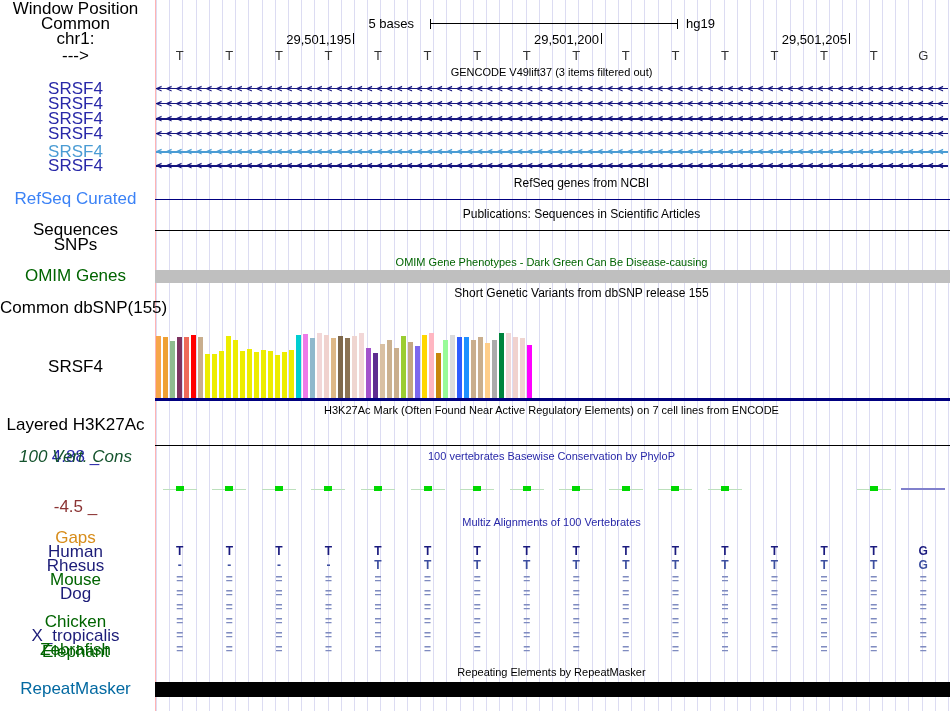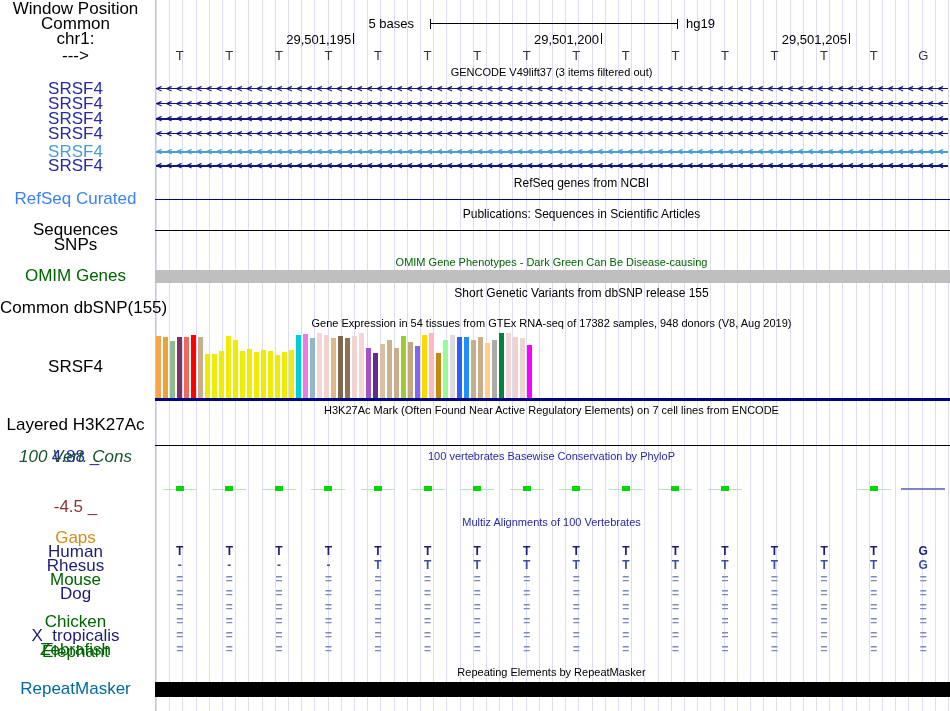--- a/index.html
+++ b/index.html
@@ -81,21 +81,20 @@
       <div class="seqcell" style="left: 799.094px; top: 49px;">T</div>
       <div class="seqcell" style="left: 848.656px; top: 49px;">T</div>
       <div class="seqcell" style="left: 898.219px; top: 49px;">G</div>
     </div>
 
   <div class="title t-gencode">GENCODE V49lift37 (3 items filtered out)</div>
   <div class="title t-refseq small">RefSeq genes from NCBI</div>
   <div class="title t-omim">OMIM Gene Phenotypes - Dark Green Can Be Disease-causing</div>
   <div class="title t-pubs small">Publications: Sequences in Scientific Articles</div>
   <div class="title t-dbsnp small">Short Genetic Variants from dbSNP release 155</div>
-  <div class="title t-gtex">Gene Expression in 54 tissues from GTEx RNA-seq of 17382 samples, 948 donors (V8, Aug 2019)</div>
   <div class="title t-h3k">H3K27Ac Mark (Often Found Near Active Regulatory Elements) on 7 cell lines from ENCODE</div>
   <div class="title t-phylop">100 vertebrates Basewise Conservation by PhyloP</div>
   <div class="title t-multiz">Multiz Alignments of 100 Vertebrates</div>
   <div class="title t-rmsk">Repeating Elements by RepeatMasker</div>
 
   <div id="gene-rows">
       <div class="generow" style="top: 82px; color: rgb(21, 21, 126); background: linear-gradient(transparent 6px, rgb(21, 21, 126) 6px, rgb(21, 21, 126) 7.5px, transparent 7.5px);">&lt;&lt;&lt;&lt;&lt;&lt;&lt;&lt;&lt;&lt;&lt;&lt;&lt;&lt;&lt;&lt;&lt;&lt;&lt;&lt;&lt;&lt;&lt;&lt;&lt;&lt;&lt;&lt;&lt;&lt;&lt;&lt;&lt;&lt;&lt;&lt;&lt;&lt;&lt;&lt;&lt;&lt;&lt;&lt;&lt;&lt;&lt;&lt;&lt;&lt;&lt;&lt;&lt;&lt;&lt;&lt;&lt;&lt;&lt;&lt;&lt;&lt;&lt;&lt;&lt;&lt;&lt;&lt;&lt;&lt;&lt;&lt;&lt;&lt;&lt;&lt;&lt;&lt;&lt;&lt;&lt;&lt;&lt;&lt;&lt;&lt;&lt;&lt;&lt;&lt;</div>
       <div class="generow" style="top: 97px; color: rgb(21, 21, 126); background: linear-gradient(transparent 6px, rgb(21, 21, 126) 6px, rgb(21, 21, 126) 7.5px, transparent 7.5px);">&lt;&lt;&lt;&lt;&lt;&lt;&lt;&lt;&lt;&lt;&lt;&lt;&lt;&lt;&lt;&lt;&lt;&lt;&lt;&lt;&lt;&lt;&lt;&lt;&lt;&lt;&lt;&lt;&lt;&lt;&lt;&lt;&lt;&lt;&lt;&lt;&lt;&lt;&lt;&lt;&lt;&lt;&lt;&lt;&lt;&lt;&lt;&lt;&lt;&lt;&lt;&lt;&lt;&lt;&lt;&lt;&lt;&lt;&lt;&lt;&lt;&lt;&lt;&lt;&lt;&lt;&lt;&lt;&lt;&lt;&lt;&lt;&lt;&lt;&lt;&lt;&lt;&lt;&lt;&lt;&lt;&lt;&lt;&lt;&lt;&lt;&lt;&lt;&lt;&lt;</div>
       <div class="generow" style="top: 112px; color: rgb(21, 21, 126); background: linear-gradient(transparent 6px, rgb(21, 21, 126) 6px, rgb(21, 21, 126) 7.5px, transparent 7.5px);">&lt;&lt;&lt;&lt;&lt;&lt;&lt;&lt;&lt;&lt;&lt;&lt;&lt;&lt;&lt;&lt;&lt;&lt;&lt;&lt;&lt;&lt;&lt;&lt;&lt;&lt;&lt;&lt;&lt;&lt;&lt;&lt;&lt;&lt;&lt;&lt;&lt;&lt;&lt;&lt;&lt;&lt;&lt;&lt;&lt;&lt;&lt;&lt;&lt;&lt;&lt;&lt;&lt;&lt;&lt;&lt;&lt;&lt;&lt;&lt;&lt;&lt;&lt;&lt;&lt;&lt;&lt;&lt;&lt;&lt;&lt;&lt;&lt;&lt;&lt;&lt;&lt;&lt;&lt;&lt;&lt;&lt;&lt;&lt;&lt;&lt;&lt;&lt;&lt;&lt;</div>
       <div class="generow" style="top: 127px; color: rgb(21, 21, 126); background: linear-gradient(transparent 6px, rgb(21, 21, 126) 6px, rgb(21, 21, 126) 7.5px, transparent 7.5px);">&lt;&lt;&lt;&lt;&lt;&lt;&lt;&lt;&lt;&lt;&lt;&lt;&lt;&lt;&lt;&lt;&lt;&lt;&lt;&lt;&lt;&lt;&lt;&lt;&lt;&lt;&lt;&lt;&lt;&lt;&lt;&lt;&lt;&lt;&lt;&lt;&lt;&lt;&lt;&lt;&lt;&lt;&lt;&lt;&lt;&lt;&lt;&lt;&lt;&lt;&lt;&lt;&lt;&lt;&lt;&lt;&lt;&lt;&lt;&lt;&lt;&lt;&lt;&lt;&lt;&lt;&lt;&lt;&lt;&lt;&lt;&lt;&lt;&lt;&lt;&lt;&lt;&lt;&lt;&lt;&lt;&lt;&lt;&lt;&lt;&lt;&lt;&lt;&lt;&lt;</div>

